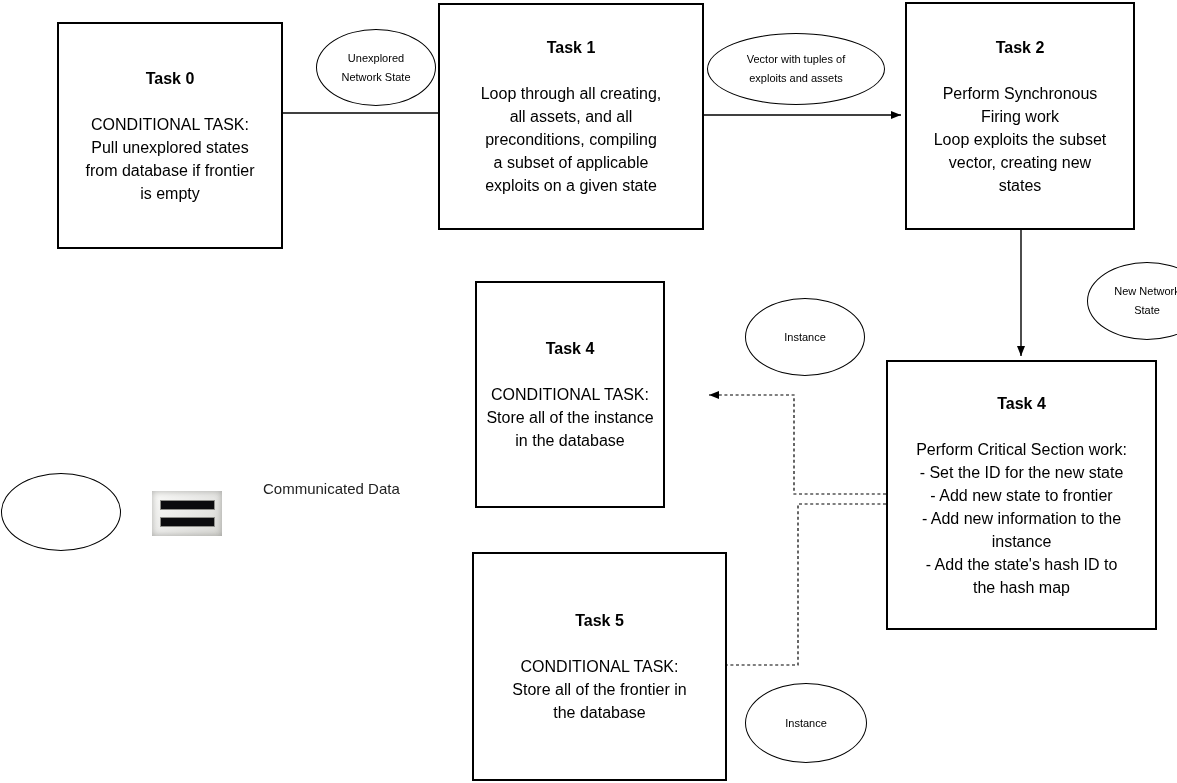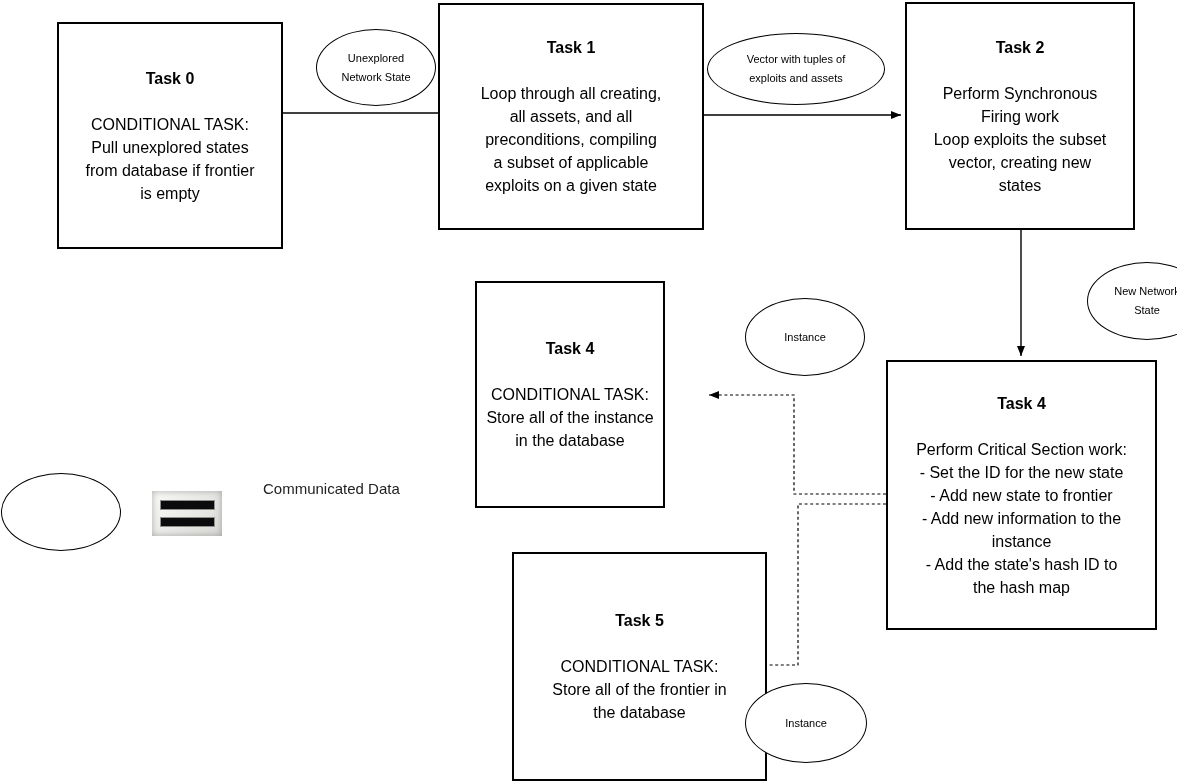--- a/index.html
+++ b/index.html
@@ -89,21 +89,21 @@
 the hash map</div>
   </div>
 
   <div class="task" style="left:475px;top:281px;width:190px;height:227px;">
     <div class="task-title">Task 4</div>
     <div class="task-body">CONDITIONAL TASK:
 Store all of the instance
 in the database</div>
   </div>
 
-  <div class="task" style="left:472px;top:552px;width:255px;height:229px;margin-left:40px;">
+  <div class="task" style="left:472px;top:552px;width:255px;height:229px;">
     <div class="task-title">Task 5</div>
     <div class="task-body">CONDITIONAL TASK:
 Store all of the frontier in
 the database</div>
   </div>
 
   <div class="bubble" style="left:316px;top:29px;width:120px;height:77px;">Unexplored
 Network State</div>
 
   <div class="bubble" style="left:707px;top:33px;width:178px;height:72px;">Vector with tuples of

